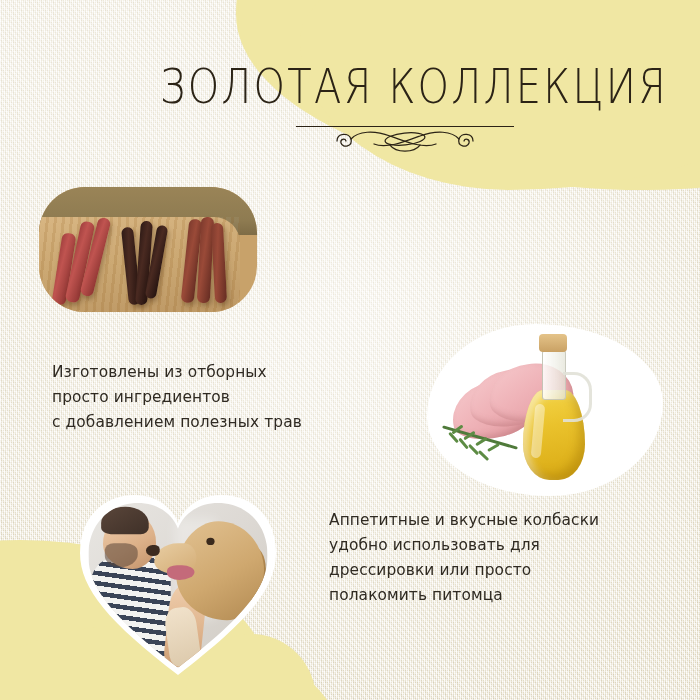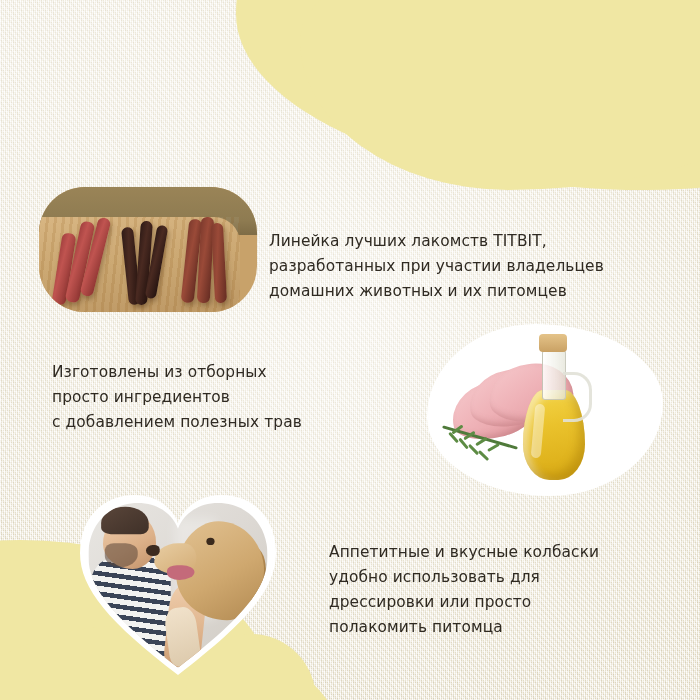--- a/index.html
+++ b/index.html
@@ -370,56 +370,69 @@
     position: absolute;
     color: #2f2a22;
     font-size: 15.4px;
     line-height: 1.62;
     letter-spacing: 0.1px;
     font-weight: 400;
     white-space: pre-line;
   }
   #text-line { left: 269px; top: 229px; width: 400px; }
   #text-made { left: 52px;  top: 360px; width: 330px; }
-  #text-use  { left: 329px; top: 540px; width: 350px; }
+  #text-use  { left: 329px; top: 508px; width: 350px; }
 </style>
 </head>
 <body>
 
 <div id="poster">
 
   <div class="bg-base"></div>
   <div class="bg-weave"></div>
   <div class="bg-weave2"></div>
   <div class="bg-vignette"></div>
 
   <div class="shape-yellow-top"></div>
   <div class="shape-yellow-top-b"></div>
   <div class="shape-yellow-bottom"></div>
   <div class="shape-yellow-bottom-b"></div>
   <div class="shape-yellow-bottom-c"></div>
 
+  <div class="title-block">
+    <div class="poster-title">ЗОЛОТАЯ КОЛЛЕКЦИЯ</div>
+    <div class="divider">
+      <div class="rule"></div>
+      <svg width="146" height="32" viewBox="0 0 146 32">
+        <g fill="none" stroke="#2b2316" stroke-width="1.25" stroke-linecap="round">
+          <path d="M5 14 C 5 6, 17 5, 19 12 C 21 19, 11 22, 9 16 C 8 12, 13 11, 14 14"></path>
+          <path d="M19 12 C 26 4, 42 3, 58 9 C 74 15, 92 22, 104 17"></path>
+          <path d="M141 14 C 141 6, 129 5, 127 12 C 125 19, 135 22, 137 16 C 138 12, 133 11, 132 14"></path>
+          <path d="M127 12 C 120 4, 104 3, 88 9 C 72 15, 54 22, 42 17"></path>
+          <ellipse cx="73" cy="12" rx="20" ry="6" transform="rotate(-6 73 12)"></ellipse>
+          <path d="M58 18 C 64 26, 82 26, 88 18"></path>
+        </g>
+      </svg>
+    </div>
+  </div>
 
   <div class="photo-sticks">
     <div class="sticks-board-dark"></div>
     <div class="sticks-board-light"></div>
     <div class="stick red" style="left:18px;  top:46px; width:14px; height:72px; transform:rotate(9deg);"></div>
     <div class="stick red" style="left:34px;  top:34px; width:14px; height:82px; transform:rotate(12deg);"></div>
     <div class="stick red" style="left:50px;  top:30px; width:13px; height:80px; transform:rotate(14deg);"></div>
     <div class="stick dark" style="left:86px;  top:40px; width:12px; height:78px; transform:rotate(-6deg);"></div>
     <div class="stick dark" style="left:99px;  top:34px; width:12px; height:84px; transform:rotate(4deg);"></div>
     <div class="stick dark" style="left:112px; top:38px; width:11px; height:74px; transform:rotate(10deg);"></div>
     <div class="stick brown" style="left:146px; top:32px; width:13px; height:84px; transform:rotate(6deg);"></div>
     <div class="stick brown" style="left:160px; top:30px; width:13px; height:86px; transform:rotate(3deg);"></div>
     <div class="stick brown" style="left:174px; top:36px; width:12px; height:80px; transform:rotate(-3deg);"></div>
   </div>
 
-  <div class="body-text" id="text-line">Линейка лучших лакомств TITBIT,
-разработанных при участии владельцев
-домашних  животных и их питомцев</div>
 
   <div class="photo-oil">
     <div class="fillet" style="left:24px;  top:58px;  width:84px; height:56px; transform:rotate(-14deg);"></div>
     <div class="fillet" style="left:42px;  top:46px;  width:84px; height:56px; transform:rotate(-10deg);"></div>
     <div class="fillet" style="left:62px;  top:40px;  width:84px; height:58px; transform:rotate(-6deg);"></div>
 
     <div class="rosemary-stem" style="left:14px; top:112px; width:78px; height:3px; transform:rotate(16deg);"></div>
     <div class="rosemary-leaf" style="left:20px; top:112px; transform:rotate(48deg);"></div>
     <div class="rosemary-leaf" style="left:30px; top:118px; transform:rotate(50deg);"></div>
     <div class="rosemary-leaf" style="left:40px; top:124px; transform:rotate(46deg);"></div>

